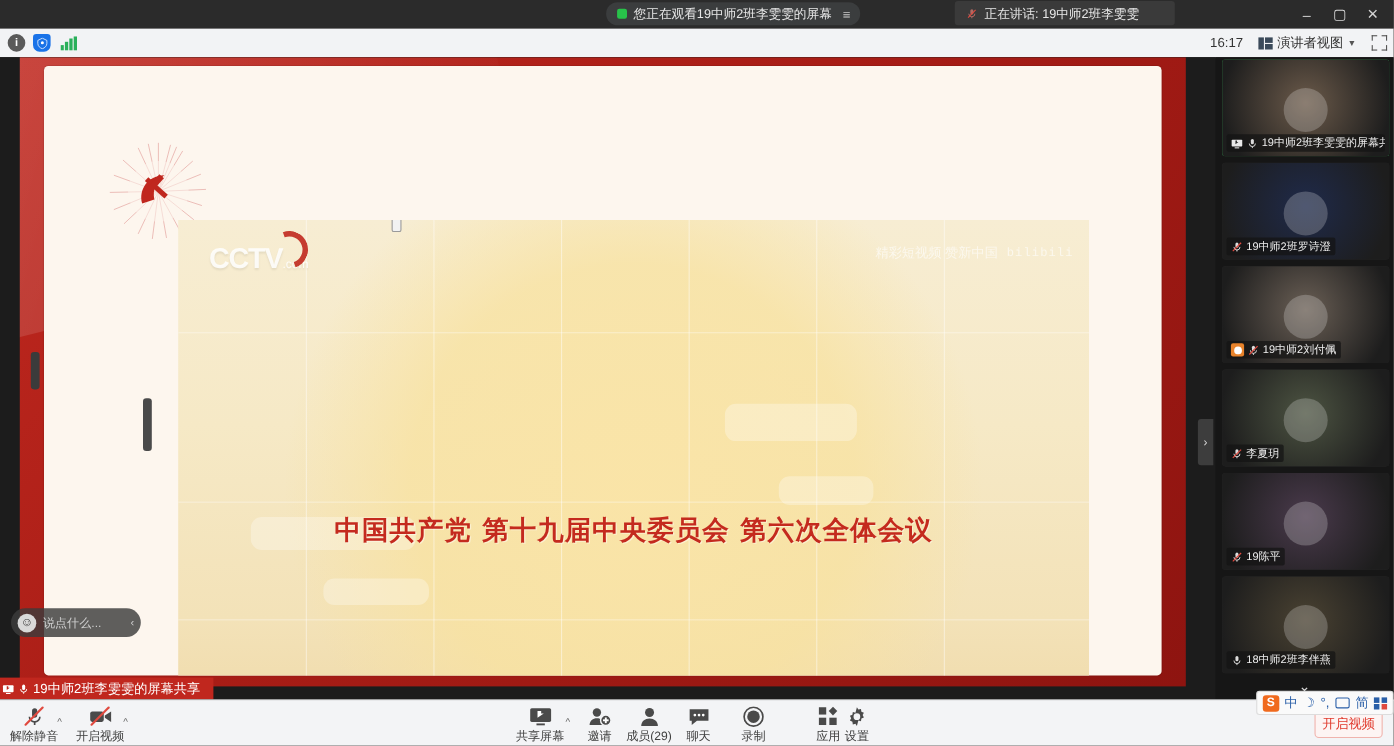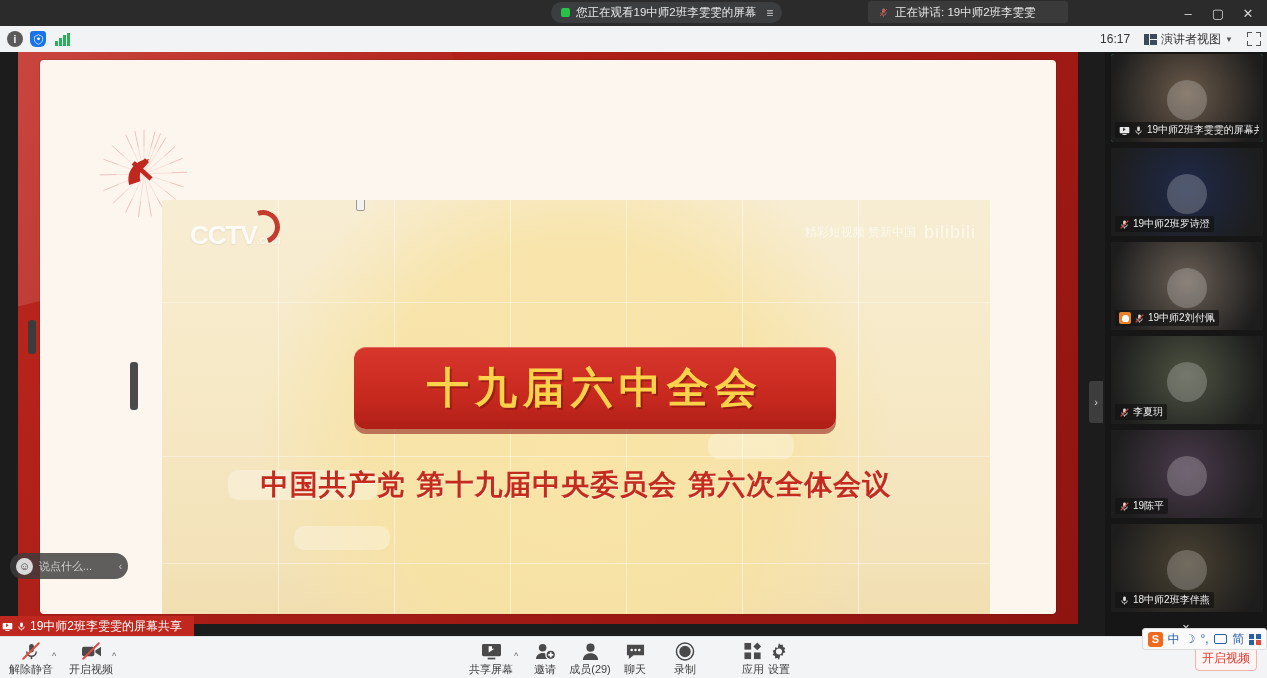--- a/index.html
+++ b/index.html
@@ -112,36 +112,36 @@
   #cctv .swoop{
     position:absolute; left:56px; top:-10px; width:34px; height:34px;
     border:5px solid #c0291e; border-radius:50%;
     border-left-color:transparent; border-bottom-color:transparent;
     transform:rotate(25deg); opacity:.9;
   }
   #bili{
     position:absolute; right:14px; top:22px; color:rgba(255,255,255,.62);
     font-size:12px; display:flex; align-items:center; gap:8px;
   }
-  #bili .logo{ font-size:18px; letter-spacing:1px; }
+  #bili .logo{ font-size:11px; letter-spacing:1px;font-family:Liberation Mono, monospace; }
   #banner{
     position:absolute; left:192px; top:147px; width:482px; height:82px;
     background:linear-gradient(180deg,#d7362b 0%,#c8291f 60%,#b01f17 100%);
     border-radius:12px;
     box-shadow:0 5px 0 rgba(140,22,16,.55), inset 0 1px 0 rgba(255,255,255,.25);
     display:flex; align-items:center; justify-content:center;
   }
   #banner span{
     font-size:42px; font-weight:bold; color:#fcd24a; letter-spacing:6px;
     text-shadow:2px 2px 0 rgba(120,20,12,.55);
     font-family:"DejaVu Sans","Liberation Sans",sans-serif;
   }
   #subtitle-line{
     position:absolute; left:0; right:0; top:266px; text-align:center;
-    font-size:28px; font-weight:bold; color:#c42a1e; letter-spacing:1px;
+    font-size:24px; font-weight:bold; color:#c42a1e; letter-spacing:1px;
     text-shadow:1px 1px 0 rgba(255,255,255,.45);
     font-family:"DejaVu Sans","Liberation Sans",sans-serif;
   }
   #vknob{ position:absolute; left:19.2%; top:-2px; width:9px; height:13px; background:#f2f2f2;
           border:1px solid #9a9a9a; border-radius:2px;}
 
   
   .edge-handle{
     position:absolute; width:8px; height:34px; background:#3b3b3b; border-radius:3px;
   }
@@ -348,23 +348,20 @@
         <div class="blob" style="left:16%;top:70%;width:96px;height:24px;"></div>
 
         <div id="cctv">
           <span>CCTV</span><span class="swoop"></span><small>.com</small>
         </div>
         <div id="bili">
           <span>精彩短视频 赞新中国</span>
           <span class="logo">bilibili</span>
         </div>
 
-        <div id="banner">
-          <span>十九届六中全会</span>
-        </div>
         <div id="subtitle-line">中国共产党 第十九届中央委员会 第六次全体会议</div>
 
         <div id="vknob" style="left: calc(20% + 28px);"></div>
       </div>
     </div>
   </div>
 
   <div class="edge-handle" id="handle-a"></div>
   <div class="edge-handle" id="handle-b"></div>
 

